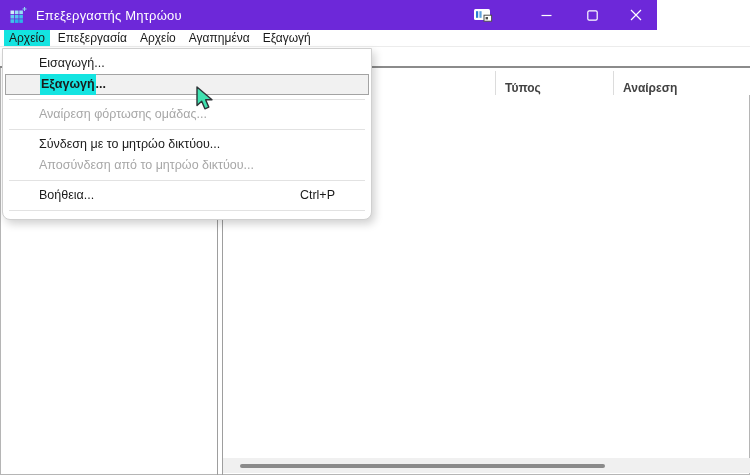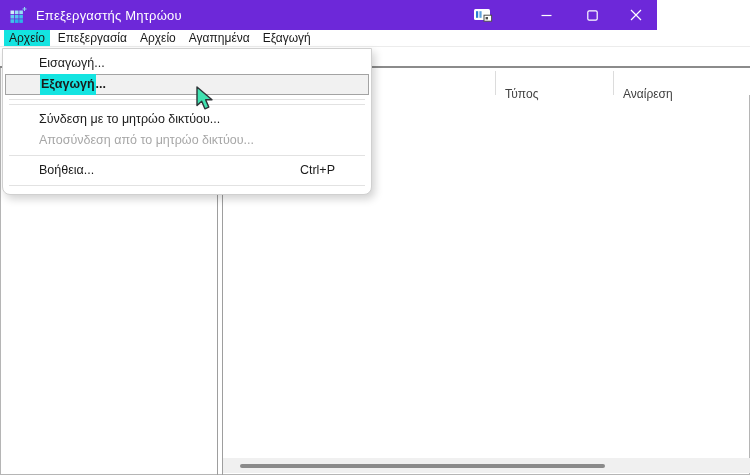--- a/index.html
+++ b/index.html
@@ -43,21 +43,21 @@
   }
 
   
   .content{ position:absolute; left:0; top:68px; width:750px; height:407px; background:#fff;
             border-left:1px solid #b5b5b5; border-right:1px solid #b5b5b5; border-bottom:1px solid #b5b5b5;}
   .splitline{ position:absolute; top:68px; width:1px; height:407px; background:#9e9e9e; }
   .split-a{ left:217px; } .split-b{ left:222px; }
 
   .list-panel{ position:absolute; left:223px; top:68px; width:527px; height:407px; }
   .list-header{ position:relative; height:27px; background:#fff; font-size:12px; color:#424242; }
-  .col-label{ position:absolute; top:19px; }
+  .col-label{ position:absolute; top:13px;font-weight:bold; }
   .col-type{ left:282px; }
   .col-data{ left:400px; }
   .col-sep{ position:absolute; top:3px; width:1px; height:24px; background:#dcdcdc; }
   .col-sep-1{ left:272px; } .col-sep-2{ left:390px; }
 
   .hscroll{
     position:absolute; left:223px; top:458px; width:527px; height:15px; background:#f0f0f0;
   }
   .hscroll-thumb{
     position:absolute; left:17px; top:6px; width:365px; height:4px;
@@ -159,20 +159,23 @@
 
 <div class="menu">
   <div class="mi">
     <span>Εισαγωγή...</span>
   </div>
   <div class="mi hovered">
     <span class="hl">Εξαγωγή</span>
       <span>...</span>
   </div>
   <div class="msep"></div>
+  <div class="mi disabled">
+    <span>Αναίρεση φόρτωσης ομάδας...</span>
+  </div>
   <div class="msep"></div>
   <div class="mi">
     <span>Σύνδεση με το μητρώο δικτύου...</span>
   </div>
   <div class="mi disabled">
     <span>Αποσύνδεση από το μητρώο δικτύου...</span>
   </div>
   <div class="msep"></div>
   <div class="mi">
     <span>Βοήθεια...</span>

